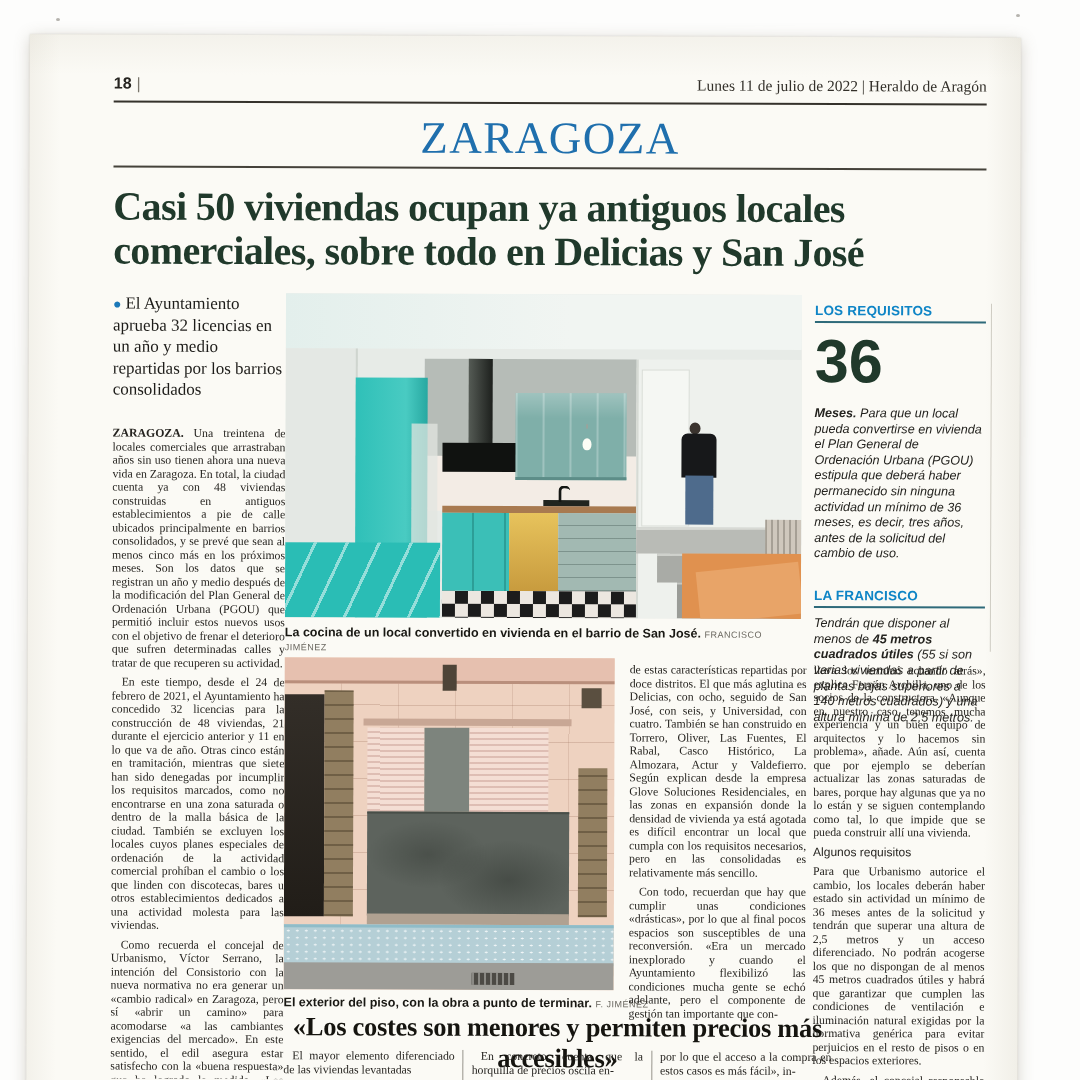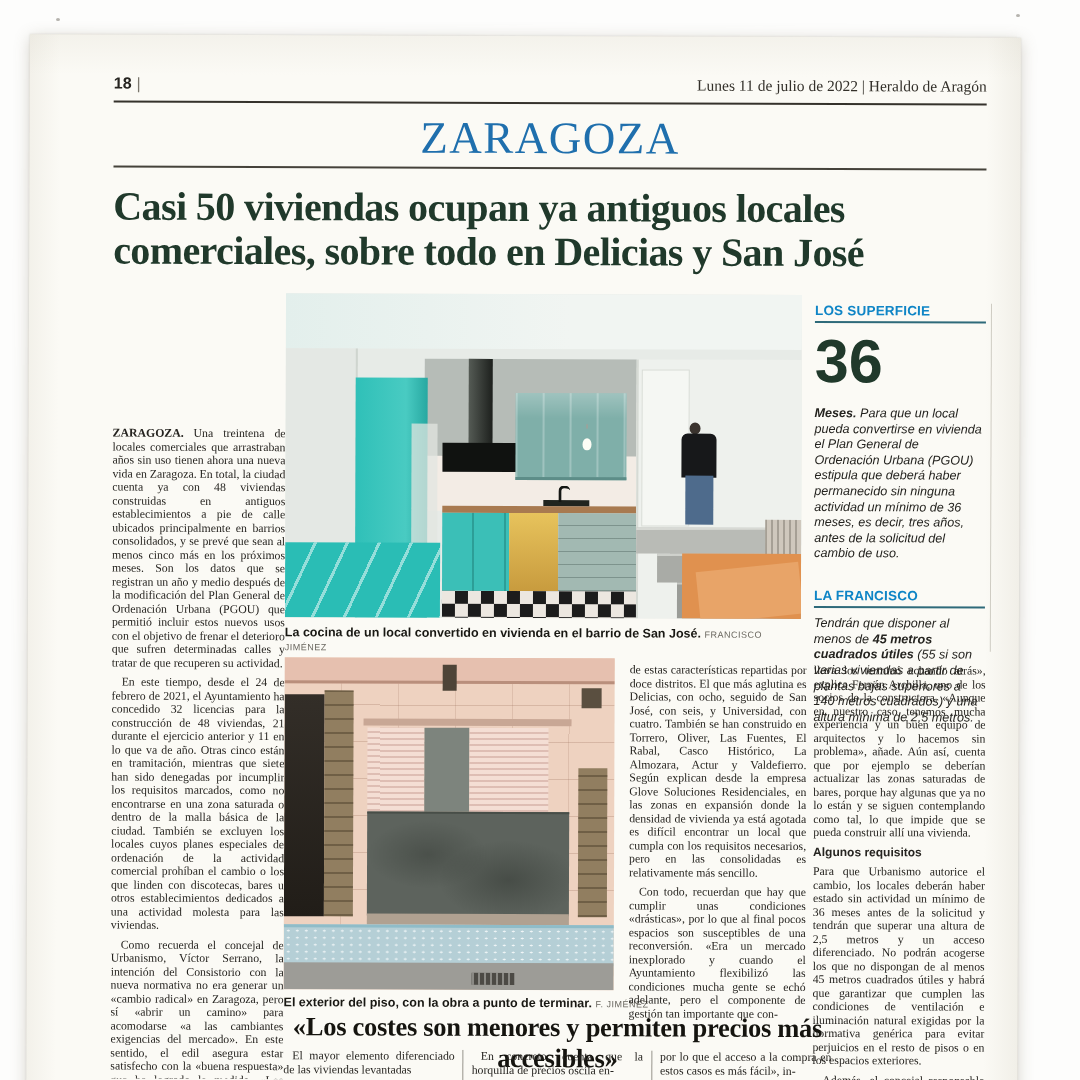--- a/index.html
+++ b/index.html
@@ -45,21 +45,21 @@
   .bodycol{
     font-size:11.8px;line-height:1.145;color:#262420;text-align:justify;
     overflow:hidden;position:absolute;
   }
   .bodycol p{margin:0;}
   .bodycol p + p{text-indent:10px;margin-top:6px;}
   .lead-in{font-weight:bold;}
   .col1{left:84px;top:392px;width:173px;height:652px;}
   .col4{left:602px;top:627px;width:177px;height:372px;}
   .col5{left:786px;top:627px;width:172px;height:430px;}
-  .subhead-bold{font-family:"Liberation Sans",sans-serif;font-weight:bold;font-size:12px;margin-top:6px !important;text-indent:0 !important;}
+  .subhead-bold{font-family:"Liberation Sans",sans-serif;font-weight:normal;font-size:12px;margin-top:6px !important;text-indent:0 !important;}
   
   .caption{font-family:"Liberation Sans",sans-serif;font-size:12.5px;font-weight:bold;color:#191813;position:absolute;}
   .caption .credit{font-weight:400;font-size:9px;color:#6a675f;letter-spacing:.5px;}
   
   .sidebar{position:absolute;left:786px;top:266px;width:171px;font-family:"Liberation Sans",sans-serif;}
   .sb-heading{font-weight:bold;font-size:13.5px;color:#0f85c6;letter-spacing:.2px;border-bottom:2px solid #2e6a7a;padding-bottom:3px;margin-bottom:8px;}
   .sb-figure{font-weight:bold;font-size:61px;line-height:1;color:#20392b;margin:4px 0 14px 0;}
   .sb-text{font-size:12.6px;line-height:1.24;color:#24231f;font-style:italic;}
   .sb-gap{height:26px;}
   .sidebar-edge{position:absolute;left:962px;top:266px;width:1px;height:348px;background:#cfccc3;}
@@ -146,20 +146,23 @@
   </div>
   <div class="rule-a"></div>
   <div class="section-title">ZARAGOZA</div>
   <div class="rule-b"></div>
 
   <div class="headline">
     <div>Casi 50 viviendas ocupan ya antiguos locales</div>
     <div>comerciales, sobre todo en Delicias y San José</div>
   </div>
 
+  <div class="lead">
+    <span class="dot">●</span><span>El Ayuntamiento aprueba 32 licencias en un año y medio repartidas por los barrios consolidados</span>
+  </div>
 
   <div class="bodycol col1">
     <p><span class="lead-in">ZARAGOZA. </span><span>Una treintena de locales comerciales que arrastraban años sin uso tienen ahora una nueva vida en Zaragoza. En total, la ciudad cuenta ya con 48 viviendas construidas en antiguos establecimientos a pie de calle ubicados principalmente en barrios consolidados, y se prevé que sean al menos cinco más en los próximos meses. Son los datos que se registran un año y medio después de la modificación del Plan General de Ordenación Urbana (PGOU) que permitió incluir estos nuevos usos con el objetivo de frenar el deterioro que sufren determinadas calles y tratar de que recuperen su actividad.</span></p>
     <p>En este tiempo, desde el 24 de febrero de 2021, el Ayuntamiento ha concedido 32 licencias para la construcción de 48 viviendas, 21 durante el ejercicio anterior y 11 en lo que va de año. Otras cinco están en tramitación, mientras que siete han sido denegadas por incumplir los requisitos marcados, como no encontrarse en una zona saturada o dentro de la malla básica de la ciudad. También se excluyen los locales cuyos planes especiales de ordenación de la actividad comercial prohíban el cambio o los que linden con discotecas, bares u otros establecimientos dedicados a una actividad molesta para las viviendas.</p>
     <p>Como recuerda el concejal de Urbanismo, Víctor Serrano, la intención del Consistorio con la nueva normativa no era generar un «cambio radical» en Zaragoza, pero sí «abrir un camino» para acomodarse «a las cambiantes exigencias del mercado». En este sentido, el edil asegura estar satisfecho con la «buena respuesta» que ha logrado la medida. «Los servicios técnicos están recibiendo numerosas solicitudes</p>
   </div>
 
   <div class="photo photo1">
     <div class="p1-ceiling"></div>
     <div class="p1-leftwall"></div>
@@ -190,21 +193,21 @@
     <div class="p1-crate2"></div>
     <div class="p1-checker"></div>
     <div class="p1-bench"></div>
   </div>
   <div class="caption" style="left:257px;top:590px;width:516px;">
     <span>La cocina de un local convertido en vivienda en el barrio de San José.</span>
     <span class="credit">FRANCISCO JIMÉNEZ</span>
   </div>
 
   <div class="sidebar">
-    <div class="sb-heading">LOS SUPERFICIE</div>
+    <div class="sb-heading">LOS REQUISITOS</div>
     <div class="sb-figure">36</div>
     <div class="sb-text">
       <b>Meses. </b><span>Para que un local pueda convertirse en vivienda el Plan General de Ordenación Urbana (PGOU) estipula que deberá haber permanecido sin ninguna actividad un mínimo de 36 meses, es decir, tres años, antes de la solicitud del cambio de uso.</span>
     </div>
     <div class="sb-gap"></div>
     <div class="sb-heading">LA FRANCISCO</div>
     <div class="sb-text">
       <span>Tendrán que disponer al menos de </span><b>45 metros cuadrados útiles</b><span> (55 si son varias viviendas a partir de plantas bajas superiores a 140 metros cuadrados) y una altura mínima de 2,5 metros.</span>
     </div>
   </div>

